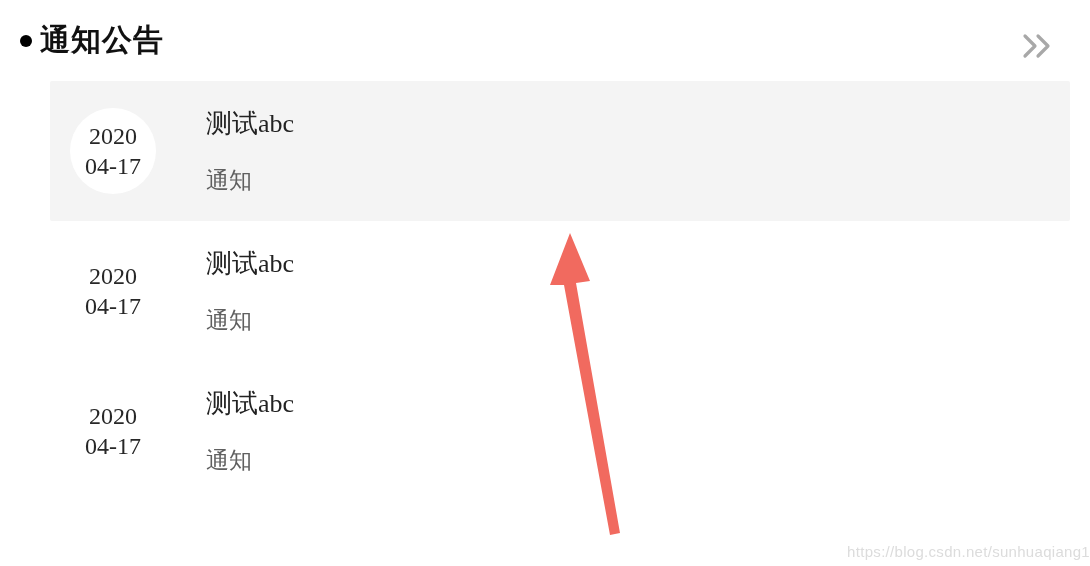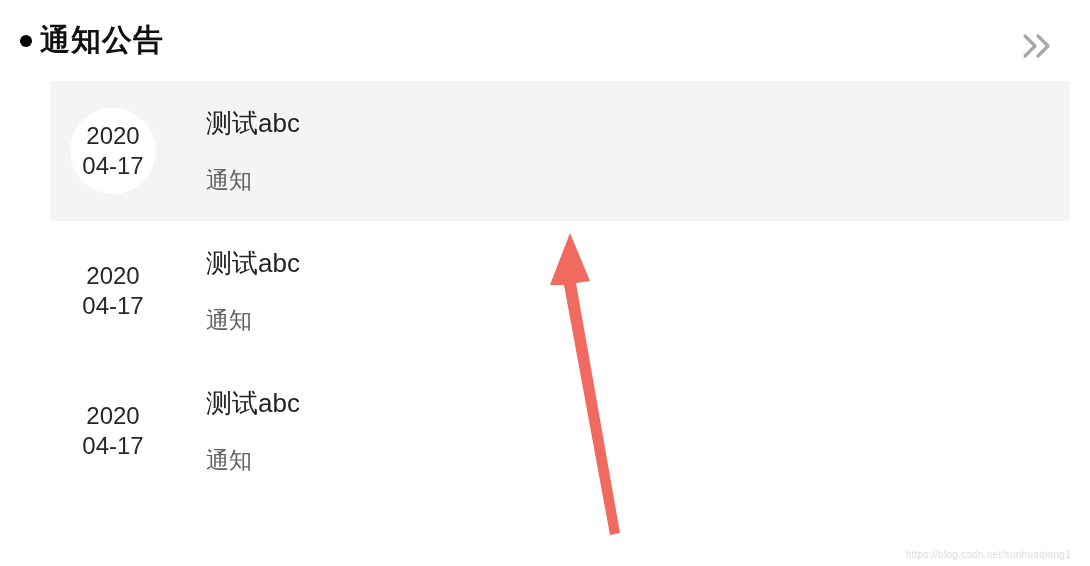--- a/index.html
+++ b/index.html
@@ -43,20 +43,21 @@
       margin-top: 10px;
     }
     .more-arrows svg {
       width: 38px;
       height: 26px;
     }
     .list {
       margin-top: 10px;
       padding-left: 50px;
       padding-right: 20px;
+      font-family: Liberation Serif, serif;
     }
     .list-item {
       display: flex;
       align-items: center;
       gap: 50px;
       padding: 25px 20px;
       cursor: pointer;
       border-radius: 2px;
     }
     .list-item.hovered {
@@ -102,23 +103,23 @@
       top: 225px;
       left: 500px;
       pointer-events: none;
     }
     .arrow-annotation svg {
       width: 140px;
       height: 320px;
     }
     .watermark {
       position: absolute;
-      right: 19px;
+      right: 0;
       bottom: 6px;
-      font-size: 10px;
+      font-size: 15px;
       color: #dcdcdc;
       letter-spacing: 0.3px;
       font-family: Arial, sans-serif;
     }
   </style>
 </head>
 <body>
 
 <div class="header">
   <div class="title-wrap">

